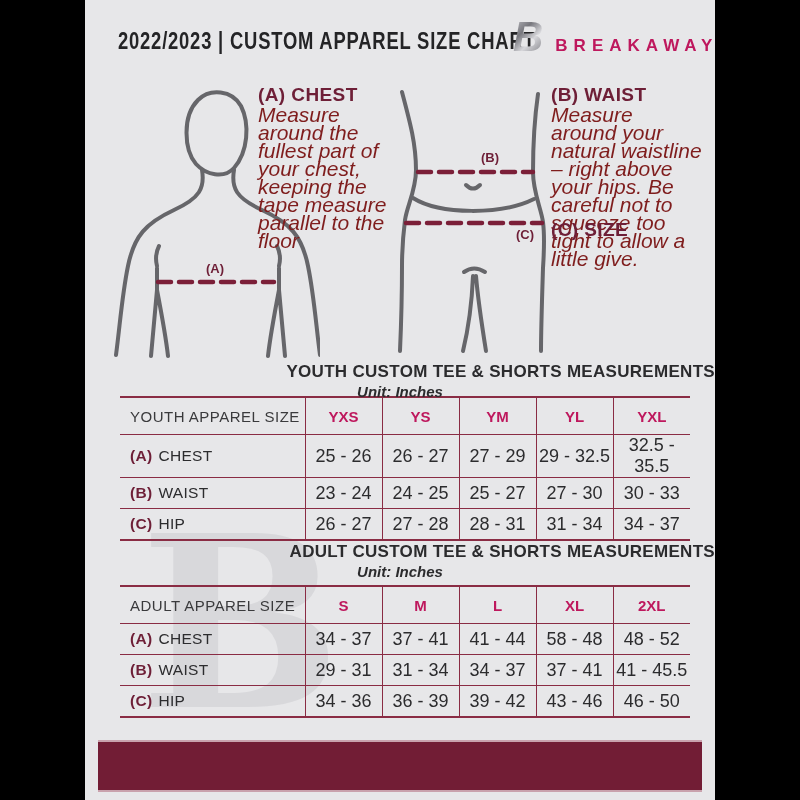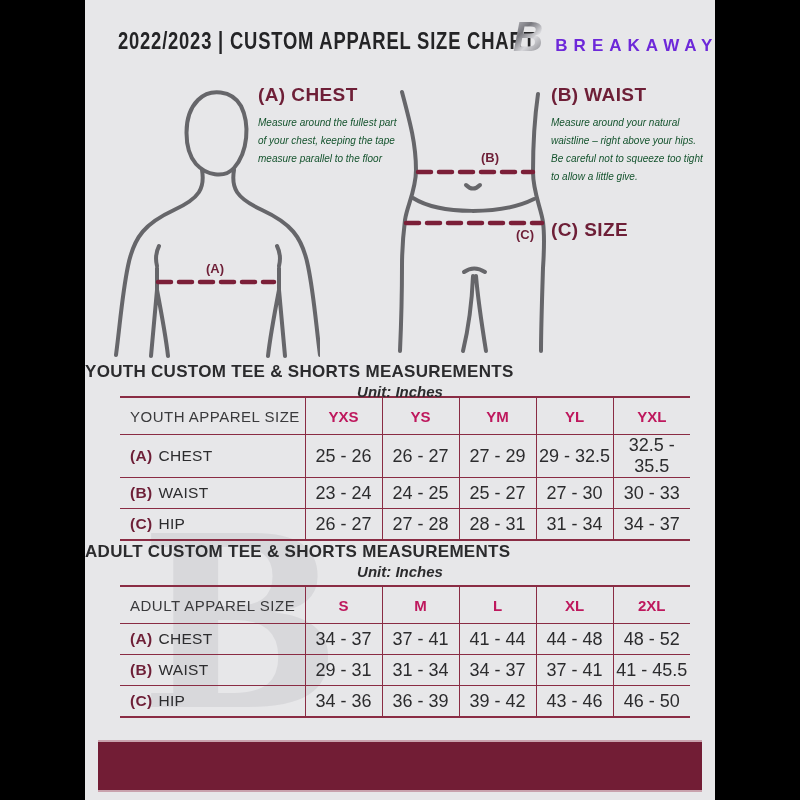--- a/index.html
+++ b/index.html
@@ -13,33 +13,33 @@
              color:#d8d8db;user-select:none;}
 
   
   .hdr-title{position:absolute;left:33px;top:28px;z-index:2;white-space:nowrap;
              font-size:23px;font-weight:bold;letter-spacing:1px;color:#242426;
              transform:scaleX(0.8);transform-origin:left center;}
   .logo{position:absolute;left:428px;top:16px;z-index:2;display:flex;align-items:center;gap:12px;}
   .logo-b{font-size:42px;font-weight:bold;font-style:italic;line-height:1;
           background:linear-gradient(135deg,#c8c8cd 0%,#77777d 35%,#d6d6da 60%,#6f6f75 100%);
           -webkit-background-clip:text;background-clip:text;color:transparent;}
-  .logo-name{font-size:17px;font-weight:bold;letter-spacing:6px;color:#6d28d9;margin-top:18px;}
+  .logo-name{font-size:17px;font-weight:bold;letter-spacing:6px;color:#be185d;margin-top:18px;}
 
   
   .fig{position:absolute;z-index:1;}
   .fig path,.fig line{fill:none;stroke:#66666a;stroke-width:4;stroke-linecap:round;}
   .fig .dash{stroke:#7b1f38;stroke-dasharray:13 8;stroke-width:4.5;}
   .meas-label{position:absolute;z-index:2;font-size:13px;font-weight:bold;color:#6e1f37;}
   .guide-block{position:absolute;z-index:2;}
   .guide-h{font-size:19px;font-weight:bold;letter-spacing:.4px;color:#6e1f37;}
-  .guide-p{margin-top:8px;font-size:10px;line-height:18px;font-style:italic;color:#14532d;}
-
-  
-  .sec-title{position:absolute;left:0;width:630px;text-align:left;z-index:2;
+  .guide-p{margin-top:0;font-size:21px;line-height:18px;font-style:italic;color:#7f1d1d;}
+
+  
+  .sec-title{position:absolute;left:0;width:630px;text-align:right;z-index:2;
              font-size:17px;font-weight:bold;letter-spacing:.3px;color:#2b2b2d;}
   .sec-unit{position:absolute;left:0;width:630px;text-align:center;z-index:2;
             font-size:15px;font-weight:bold;font-style:italic;color:#2b2b2d;}
   table.size{position:absolute;left:35px;width:570px;z-index:1;border-collapse:collapse;table-layout:fixed;
              border-top:2px solid #8a2c44;border-bottom:2px solid #8a2c44;background:transparent;}
   table.size col.c0{width:185px;}
   table.size col.cn{width:77px;}
   table.size th,table.size td{border-right:1.5px solid #8a2c44;border-bottom:1.5px solid #8a2c44;
              padding:0;text-align:center;vertical-align:middle;background:transparent;}
   table.size th:last-child,table.size td:last-child{border-right:none;}
@@ -180,21 +180,21 @@
         </tr>
       </thead>
       <tbody>
         <tr>
           <td class="rowlabel">
             <span class="pfx">(A)</span><span>CHEST</span>
           </td>
           <td>34 - 37</td>
           <td>37 - 41</td>
           <td>41 - 44</td>
-          <td>44 - 48</td>
+          <td>58 - 48</td>
           <td>48 - 52</td>
         </tr>
         <tr>
           <td class="rowlabel">
             <span class="pfx">(B)</span><span>WAIST</span>
           </td>
           <td>29 - 31</td>
           <td>31 - 34</td>
           <td>34 - 37</td>
           <td>37 - 41</td>

